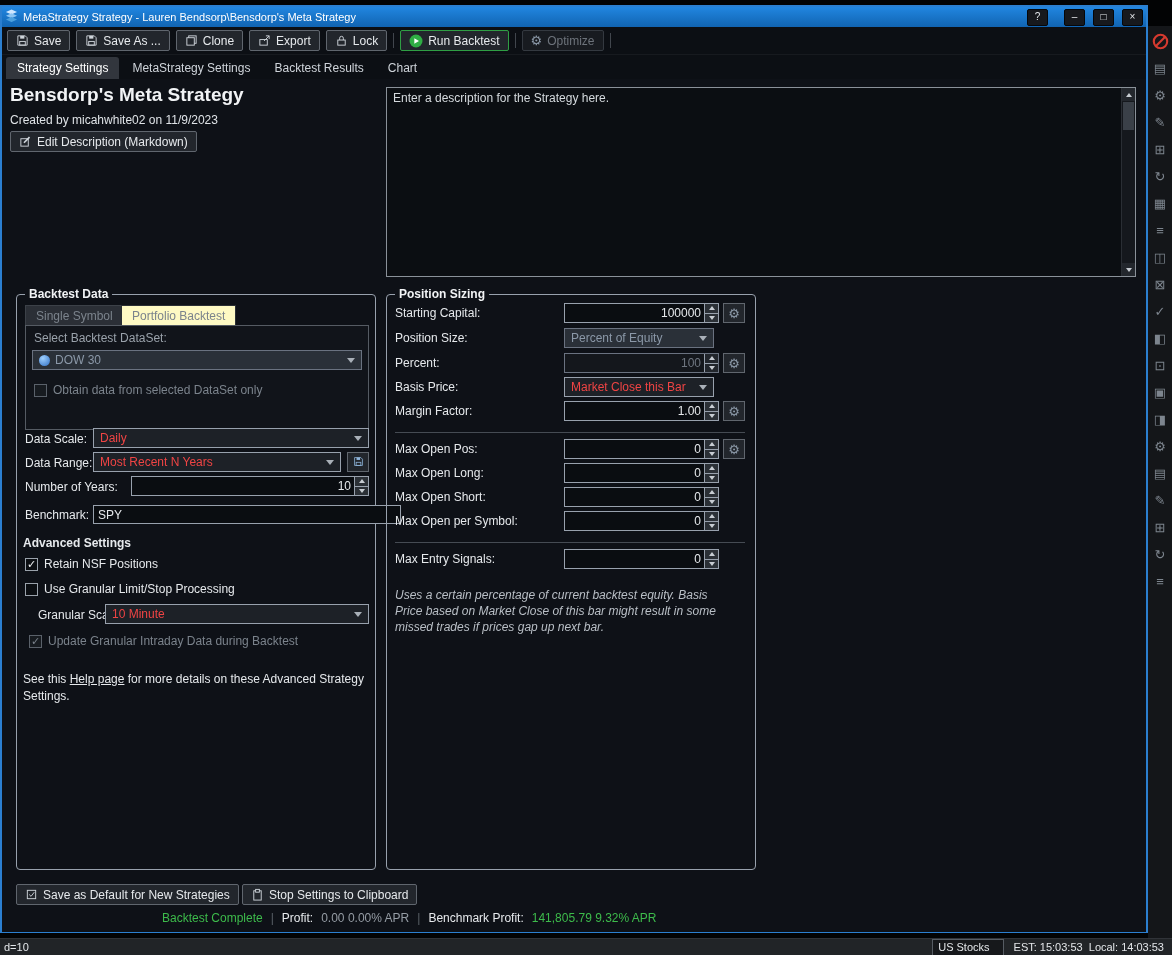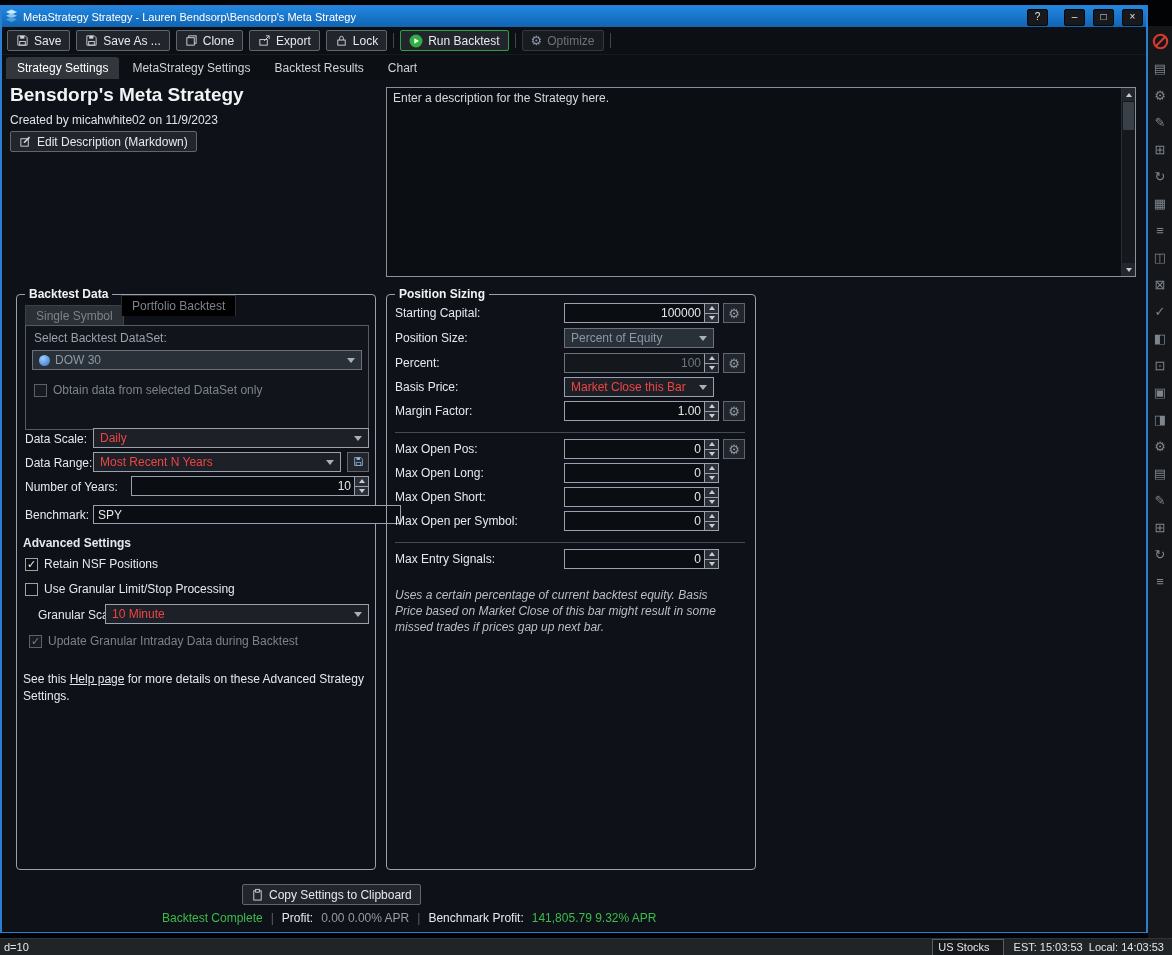--- a/index.html
+++ b/index.html
@@ -65,21 +65,21 @@
   
   .cb{position:absolute;display:flex;align-items:center;gap:6px;cursor:pointer;}
   .cb .box{width:13px;height:13px;box-sizing:border-box;border:1px solid #9aa2ab;background:#0b0e12;color:#f1f3f5;font-size:11px;line-height:11px;text-align:center;}
   .cb.checked .box::after{content:"✓";}
   .cb .lbl{font-size:12px;color:#e6e9ec;}
   .cb.dis .box{border-color:#5a616a;background:#171b20;color:#7b838c;}
   .cb.dis .lbl{color:#7b838c;}
   
   .bt-tab{position:absolute;height:21px;box-sizing:border-box;display:flex;align-items:center;padding:0 10px;font-size:12px;color:#7b838c;cursor:pointer;}
   .bt-tab.t1{left:8px;top:10px;background:#2b2f36;border:1px solid #3c4148;border-bottom:none;}
-  .bt-tab.t2{left:104px;top:0;background:#000000;border:1px solid #2a2e34;border-bottom:none;}
+  .bt-tab.t2{left:104px;top:10px;background:#fef9c3;border:1px solid #2a2e34;border-bottom:none;}
   .bt-panel{position:absolute;left:8px;top:30px;width:342px;height:103px;border:1px solid #555b63;background:#11141a;}
   .hline{position:absolute;left:8px;right:10px;height:1px;background:#454b53;}
   .note{position:absolute;left:8px;top:280px;width:334px;font-size:12px;font-style:italic;color:#b9bfc6;line-height:1.35;}
   .help-p{position:absolute;left:6px;top:364px;width:346px;font-size:12px;color:#e6e9ec;line-height:1.4;}
   .hlink{color:#e6e9ec;text-decoration:underline;cursor:pointer;}
   
   .footer-btn{position:absolute;top:805px;}
   .status-line{position:absolute;left:160px;top:832px;display:flex;align-items:center;gap:8px;font-size:12px;white-space:nowrap;}
   .sep{color:#5a6067;}
   .green{color:#3dbb4b;}
@@ -427,28 +427,37 @@
               </div>
               <div class="a">
                 <i class="td"></i>
               </div>
             </div>
         </div>
 
         <p class="note">Uses a certain percentage of current backtest equity. Basis Price based on Market Close of this bar might result in some missed trades if prices gap up next bar.</p>
       </div>
 
+      <button class="tb-btn footer-btn" style="left:14px;">
+        <span class="ticon">
+            <svg width="13" height="13" viewBox="0 0 14 14">
+              <rect x="2.5" y="2.5" width="9" height="9" fill="none" stroke="#cfd5db"></rect>
+              <path d="M4.5 7 l2 2 L10 4.5" fill="none" stroke="#cfd5db"></path>
+            </svg>
+          </span>
+        <span>Save as Default for New Strategies</span>
+      </button>
       <button class="tb-btn footer-btn" style="left:240px;">
         <span class="ticon">
             <svg width="13" height="13" viewBox="0 0 14 14">
               <rect x="3" y="3" width="8" height="10" fill="none" stroke="#cfd5db"></rect>
               <rect x="5" y="1.5" width="4" height="3" fill="#22262c" stroke="#cfd5db"></rect>
             </svg>
           </span>
-        <span>Copy Settings to Clipboard</span>
+        <span>Stop Settings to Clipboard</span>
       </button>
 
       <div class="status-line">
         <span class="green">Backtest Complete</span>
         <span class="sep">|</span>
         <span class="whitetxt">Profit:</span>
         <span class="graytxt">0.00 0.00% APR</span>
         <span class="sep">|</span>
         <span class="whitetxt">Benchmark Profit:</span>
         <span class="green">141,805.79 9.32% APR</span>

